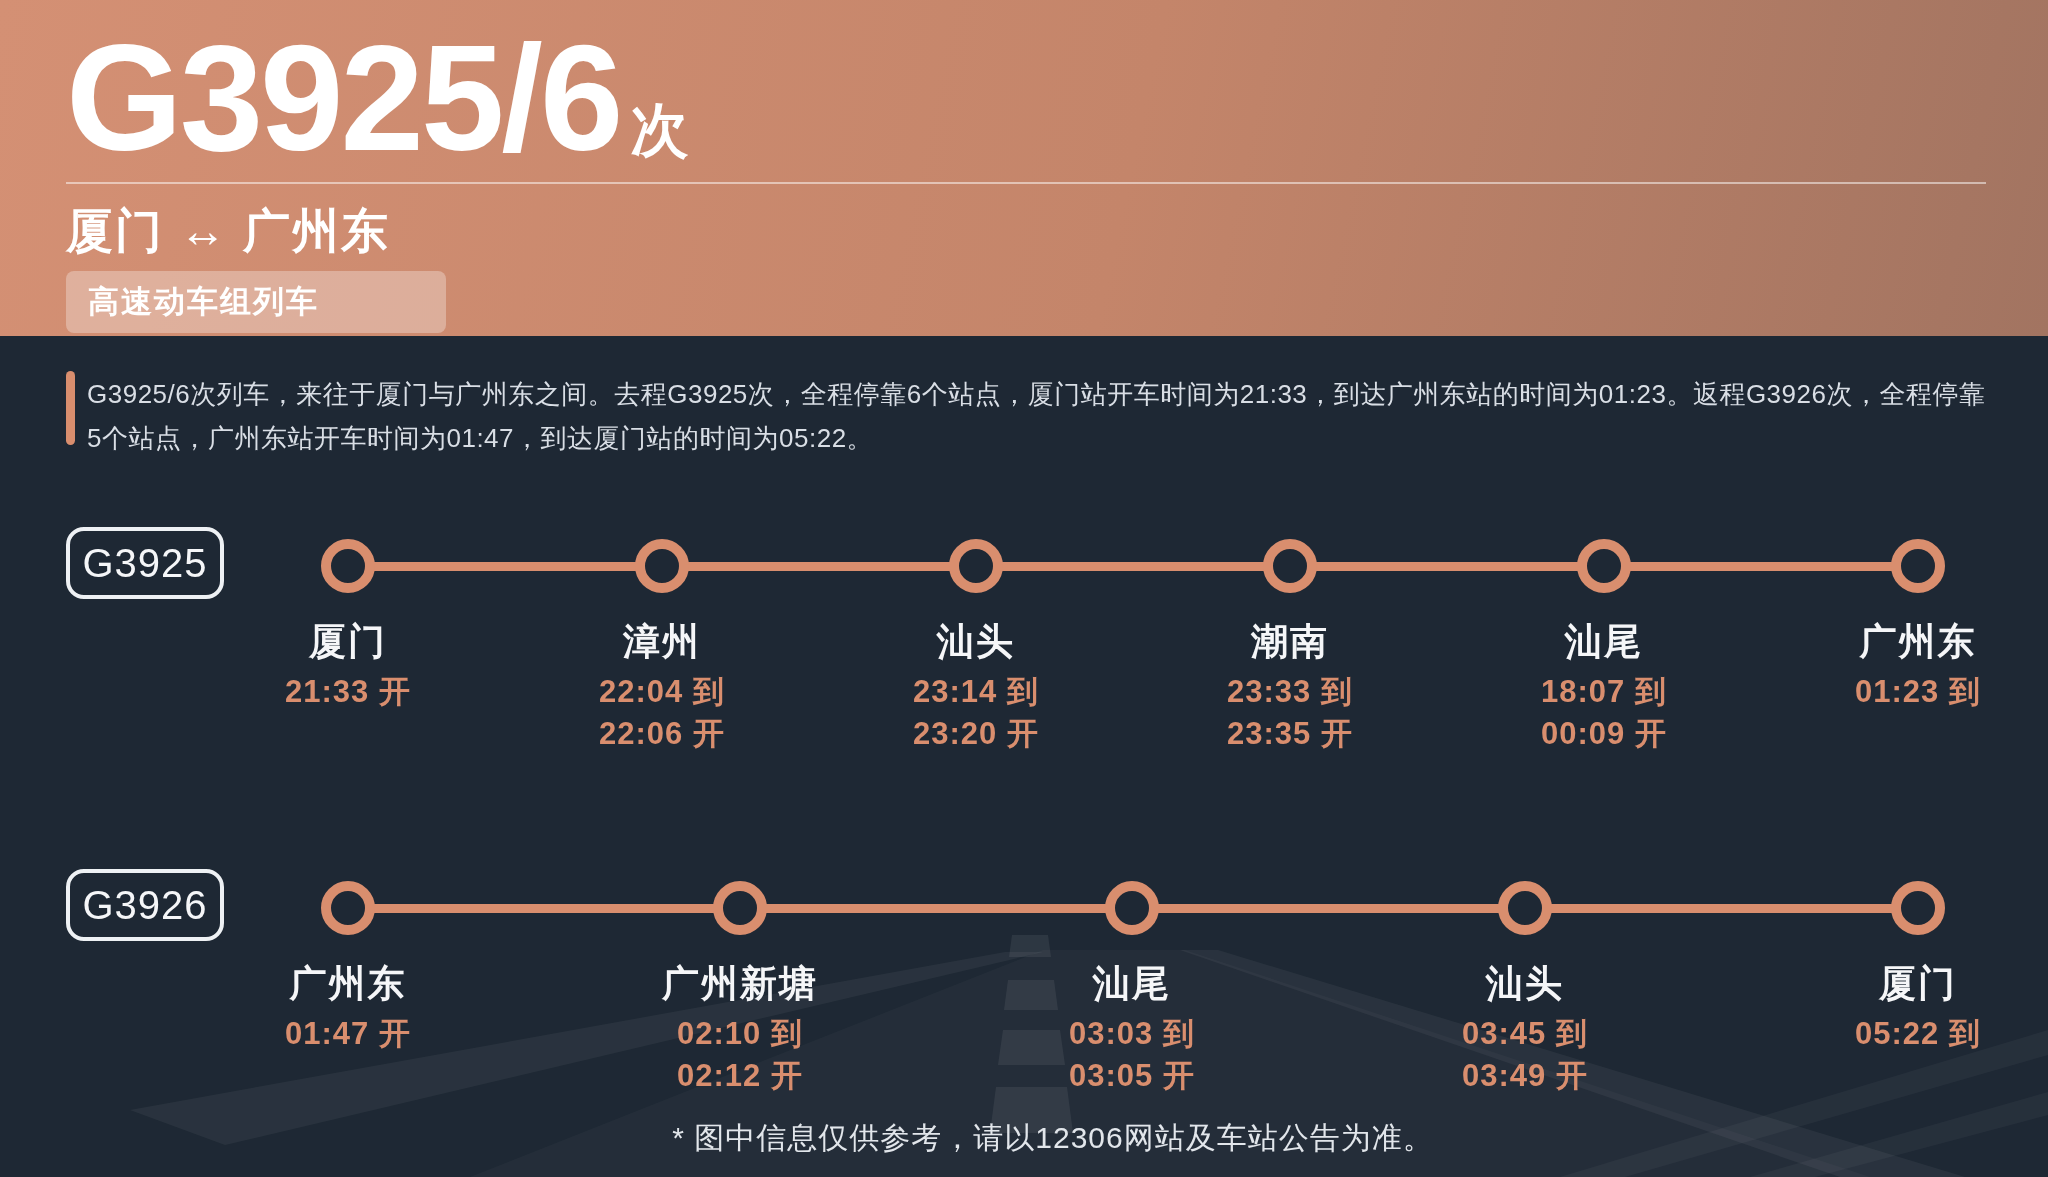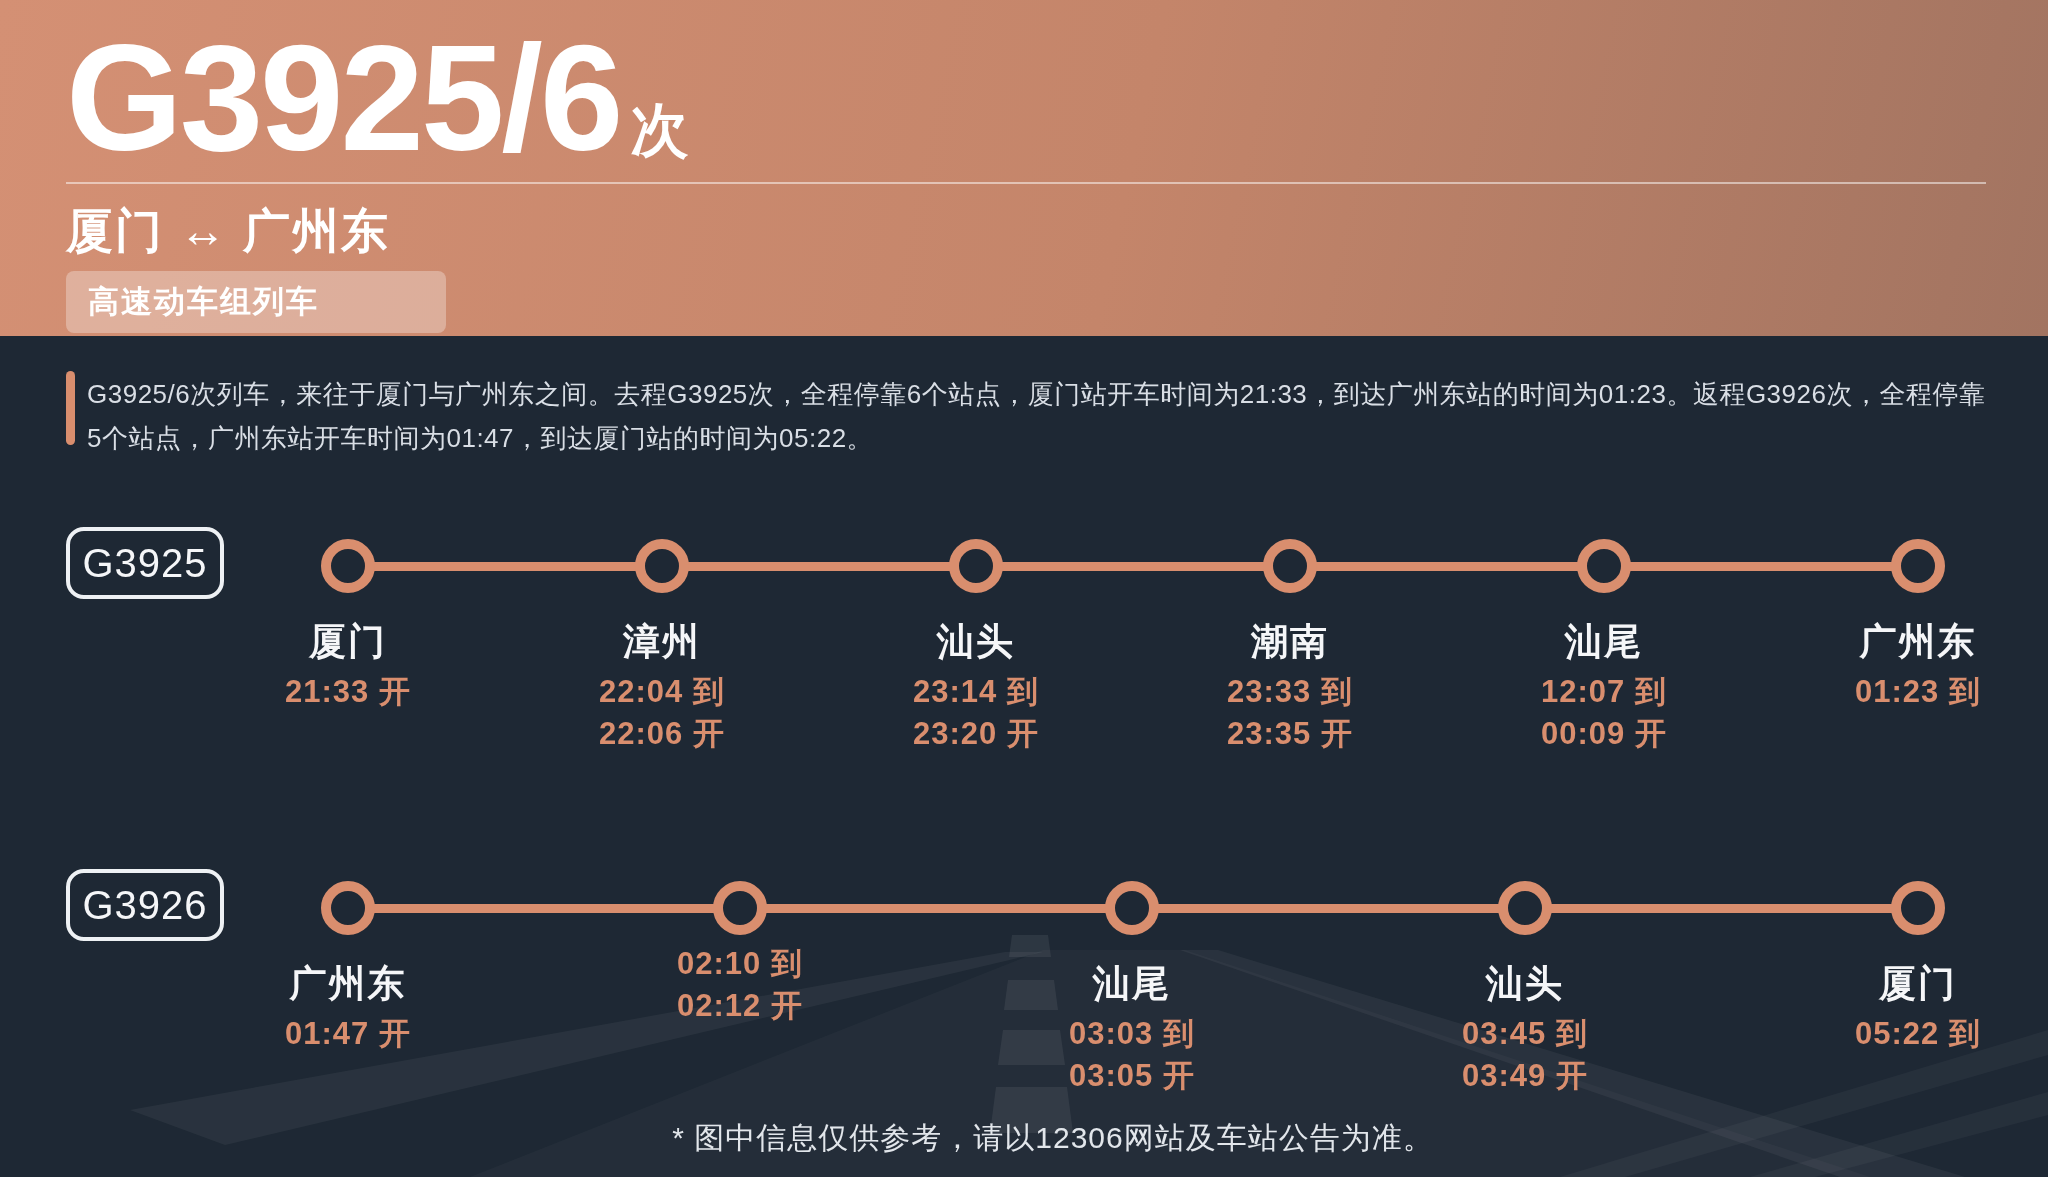--- a/index.html
+++ b/index.html
@@ -141,21 +141,21 @@
     </div>
     <div class="node" style="left:1290px;top:539px">
       <span class="dot"></span>
       <div class="sname">潮南</div>
       <div class="stime">23:33 到</div>
       <div class="stime">23:35 开</div>
     </div>
     <div class="node" style="left:1604px;top:539px">
       <span class="dot"></span>
       <div class="sname">汕尾</div>
-      <div class="stime">12:07 到</div>
+      <div class="stime">18:07 到</div>
       <div class="stime">00:09 开</div>
     </div>
     <div class="node" style="left:1918px;top:539px">
       <span class="dot"></span>
       <div class="sname">广州东</div>
       <div class="stime">01:23 到</div>
       <div class="stime"></div>
     </div>
   </div>
 
@@ -164,20 +164,21 @@
     <div class="timeline-line" style="left:348px;top:904px;width:1570px"></div>
 
     <div class="node" style="left:348px;top:881px">
       <span class="dot"></span>
       <div class="sname">广州东</div>
       <div class="stime">01:47 开</div>
       <div class="stime"></div>
     </div>
     <div class="node" style="left:740px;top:881px">
       <span class="dot"></span>
+      <div class="sname">广州新塘</div>
       <div class="stime">02:10 到</div>
       <div class="stime">02:12 开</div>
     </div>
     <div class="node" style="left:1132px;top:881px">
       <span class="dot"></span>
       <div class="sname">汕尾</div>
       <div class="stime">03:03 到</div>
       <div class="stime">03:05 开</div>
     </div>
     <div class="node" style="left:1525px;top:881px">

